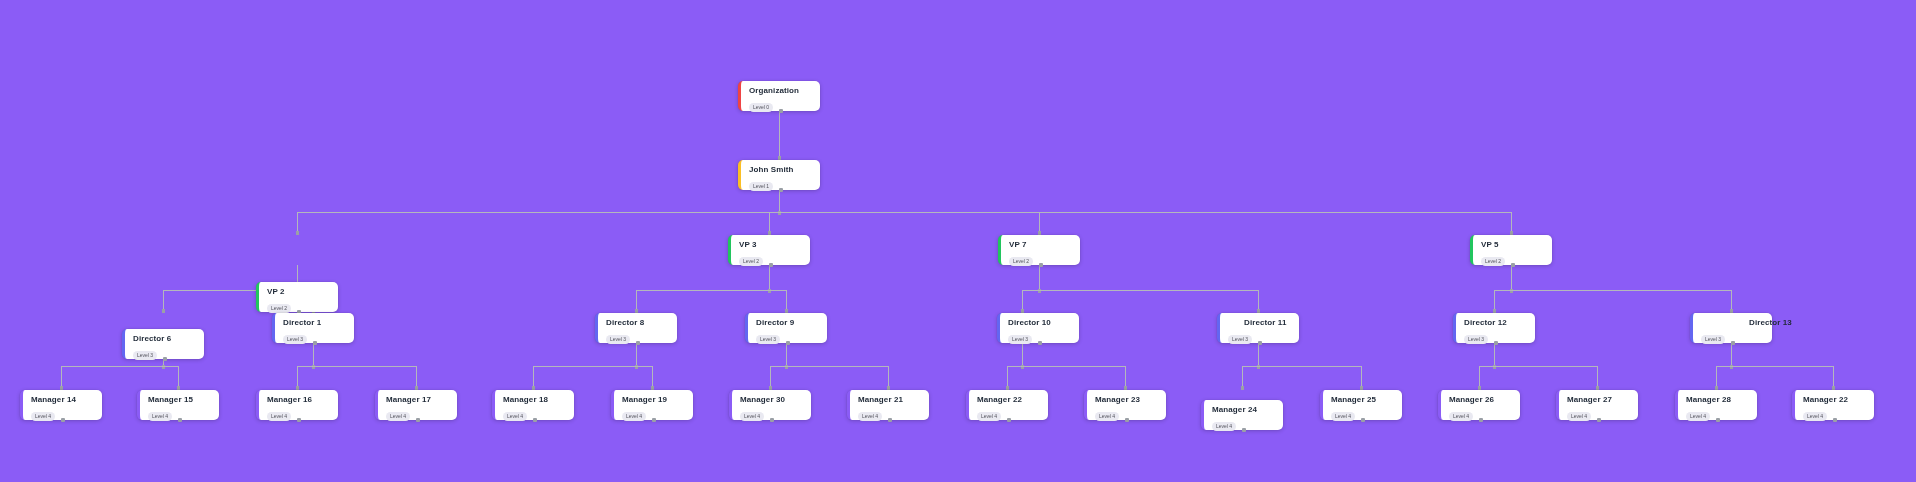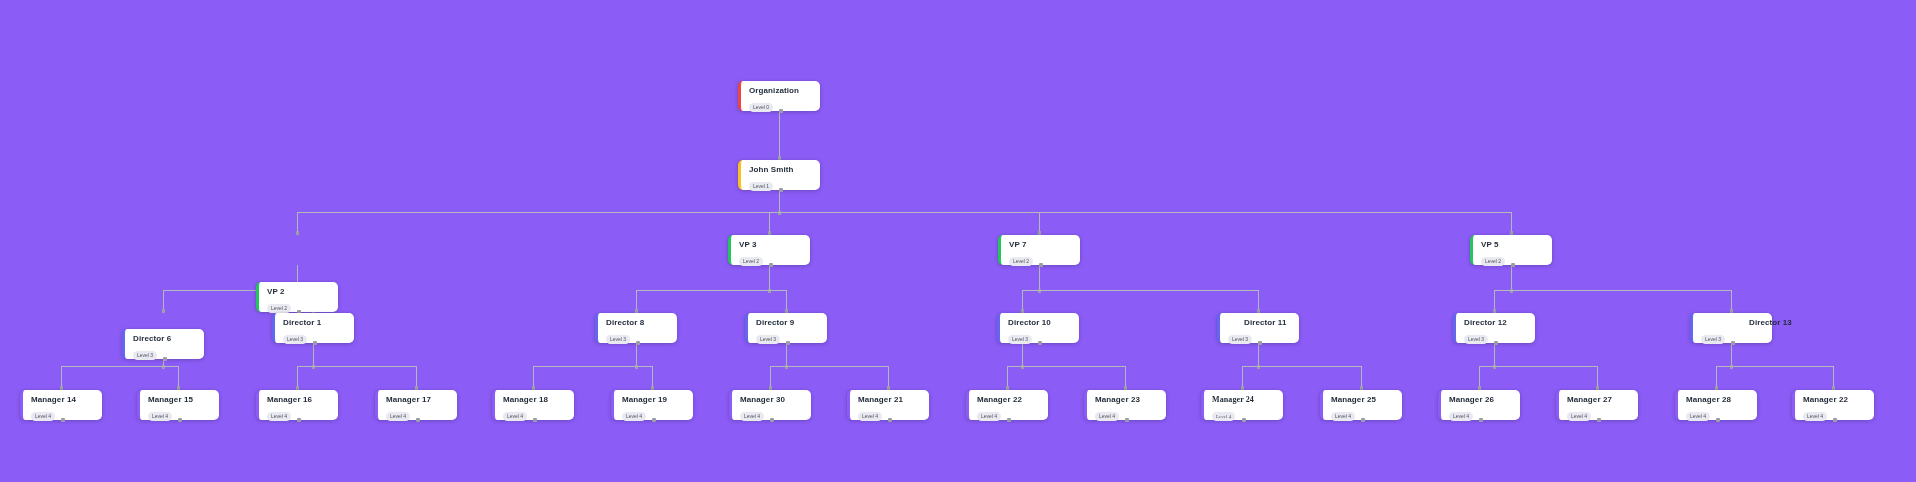--- a/index.html
+++ b/index.html
@@ -183,20 +183,20 @@
       <div class="card" style="left: 20px; top: 390px; border-left-color: rgb(139, 92, 246); background: rgb(255, 255, 255);"><span class="title" style="color: rgb(31, 41, 55);">Manager 14</span><span class="badge" style="background: rgb(233, 233, 241); color: rgb(82, 82, 91);">Level 4</span><span class="handle" style="background: rgb(155, 160, 166);"></span></div>
       <div class="card" style="left: 137px; top: 390px; border-left-color: rgb(139, 92, 246); background: rgb(255, 255, 255);"><span class="title" style="color: rgb(31, 41, 55);">Manager 15</span><span class="badge" style="background: rgb(233, 233, 241); color: rgb(82, 82, 91);">Level 4</span><span class="handle" style="background: rgb(155, 160, 166);"></span></div>
       <div class="card" style="left: 256px; top: 390px; border-left-color: rgb(139, 92, 246); background: rgb(255, 255, 255);"><span class="title" style="color: rgb(31, 41, 55);">Manager 16</span><span class="badge" style="background: rgb(233, 233, 241); color: rgb(82, 82, 91);">Level 4</span><span class="handle" style="background: rgb(155, 160, 166);"></span></div>
       <div class="card" style="left: 375px; top: 390px; border-left-color: rgb(139, 92, 246); background: rgb(255, 255, 255);"><span class="title" style="color: rgb(31, 41, 55);">Manager 17</span><span class="badge" style="background: rgb(233, 233, 241); color: rgb(82, 82, 91);">Level 4</span><span class="handle" style="background: rgb(155, 160, 166);"></span></div>
       <div class="card" style="left: 492px; top: 390px; border-left-color: rgb(139, 92, 246); background: rgb(255, 255, 255);"><span class="title" style="color: rgb(31, 41, 55);">Manager 18</span><span class="badge" style="background: rgb(233, 233, 241); color: rgb(82, 82, 91);">Level 4</span><span class="handle" style="background: rgb(155, 160, 166);"></span></div>
       <div class="card" style="left: 611px; top: 390px; border-left-color: rgb(139, 92, 246); background: rgb(255, 255, 255);"><span class="title" style="color: rgb(31, 41, 55);">Manager 19</span><span class="badge" style="background: rgb(233, 233, 241); color: rgb(82, 82, 91);">Level 4</span><span class="handle" style="background: rgb(155, 160, 166);"></span></div>
       <div class="card" style="left: 729px; top: 390px; border-left-color: rgb(139, 92, 246); background: rgb(255, 255, 255);"><span class="title" style="color: rgb(31, 41, 55);">Manager 30</span><span class="badge" style="background: rgb(233, 233, 241); color: rgb(82, 82, 91);">Level 4</span><span class="handle" style="background: rgb(155, 160, 166);"></span></div>
       <div class="card" style="left: 847px; top: 390px; border-left-color: rgb(139, 92, 246); background: rgb(255, 255, 255);"><span class="title" style="color: rgb(31, 41, 55);">Manager 21</span><span class="badge" style="background: rgb(233, 233, 241); color: rgb(82, 82, 91);">Level 4</span><span class="handle" style="background: rgb(155, 160, 166);"></span></div>
       <div class="card" style="left: 966px; top: 390px; border-left-color: rgb(139, 92, 246); background: rgb(255, 255, 255);"><span class="title" style="color: rgb(31, 41, 55);">Manager 22</span><span class="badge" style="background: rgb(233, 233, 241); color: rgb(82, 82, 91);">Level 4</span><span class="handle" style="background: rgb(155, 160, 166);"></span></div>
       <div class="card" style="left: 1084px; top: 390px; border-left-color: rgb(139, 92, 246); background: rgb(255, 255, 255);"><span class="title" style="color: rgb(31, 41, 55);">Manager 23</span><span class="badge" style="background: rgb(233, 233, 241); color: rgb(82, 82, 91);">Level 4</span><span class="handle" style="background: rgb(155, 160, 166);"></span></div>
-      <div class="card" style="left: 1201px; top: 390px; border-left-color: rgb(139, 92, 246); background: rgb(255, 255, 255); font-family: Liberation Serif, serif;"><span class="title" style="color: rgb(31, 41, 55);">Manager 24</span><span class="badge" style="background: rgb(233, 233, 241); color: rgb(82, 82, 91);">Level 4</span><span class="handle" style="background: rgb(155, 160, 166);"></span></div>
+      <div class="card" style="left: 1201px; top: 400px; border-left-color: rgb(139, 92, 246); background: rgb(255, 255, 255);"><span class="title" style="color: rgb(31, 41, 55);">Manager 24</span><span class="badge" style="background: rgb(233, 233, 241); color: rgb(82, 82, 91);">Level 4</span><span class="handle" style="background: rgb(155, 160, 166);"></span></div>
       <div class="card" style="left: 1320px; top: 390px; border-left-color: rgb(139, 92, 246); background: rgb(255, 255, 255);"><span class="title" style="color: rgb(31, 41, 55);">Manager 25</span><span class="badge" style="background: rgb(233, 233, 241); color: rgb(82, 82, 91);">Level 4</span><span class="handle" style="background: rgb(155, 160, 166);"></span></div>
       <div class="card" style="left: 1438px; top: 390px; border-left-color: rgb(139, 92, 246); background: rgb(255, 255, 255);"><span class="title" style="color: rgb(31, 41, 55);">Manager 26</span><span class="badge" style="background: rgb(233, 233, 241); color: rgb(82, 82, 91);">Level 4</span><span class="handle" style="background: rgb(155, 160, 166);"></span></div>
       <div class="card" style="left: 1556px; top: 390px; border-left-color: rgb(139, 92, 246); background: rgb(255, 255, 255);"><span class="title" style="color: rgb(31, 41, 55);">Manager 27</span><span class="badge" style="background: rgb(233, 233, 241); color: rgb(82, 82, 91);">Level 4</span><span class="handle" style="background: rgb(155, 160, 166);"></span></div>
       <div class="card" style="left: 1675px; top: 390px; border-left-color: rgb(139, 92, 246); background: rgb(255, 255, 255);"><span class="title" style="color: rgb(31, 41, 55);">Manager 28</span><span class="badge" style="background: rgb(233, 233, 241); color: rgb(82, 82, 91);">Level 4</span><span class="handle" style="background: rgb(155, 160, 166);"></span></div>
       <div class="card" style="left: 1792px; top: 390px; border-left-color: rgb(139, 92, 246); background: rgb(255, 255, 255);"><span class="title" style="color: rgb(31, 41, 55);">Manager 22</span><span class="badge" style="background: rgb(233, 233, 241); color: rgb(82, 82, 91);">Level 4</span><span class="handle" style="background: rgb(155, 160, 166);"></span></div>
     </div>
 </div>
 
 </body></html>

